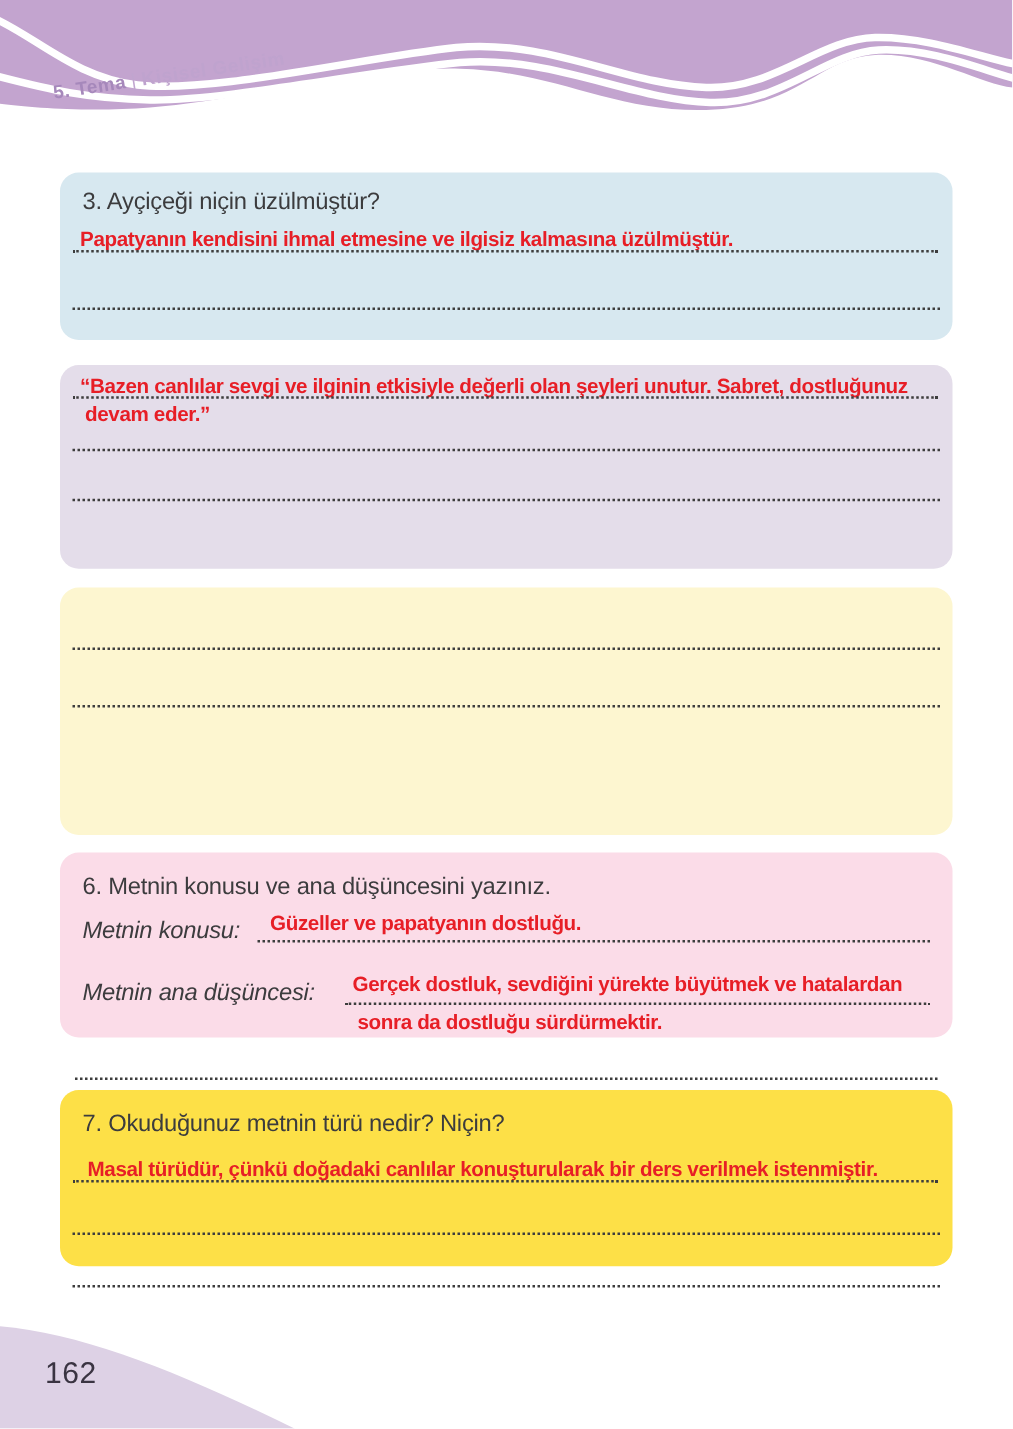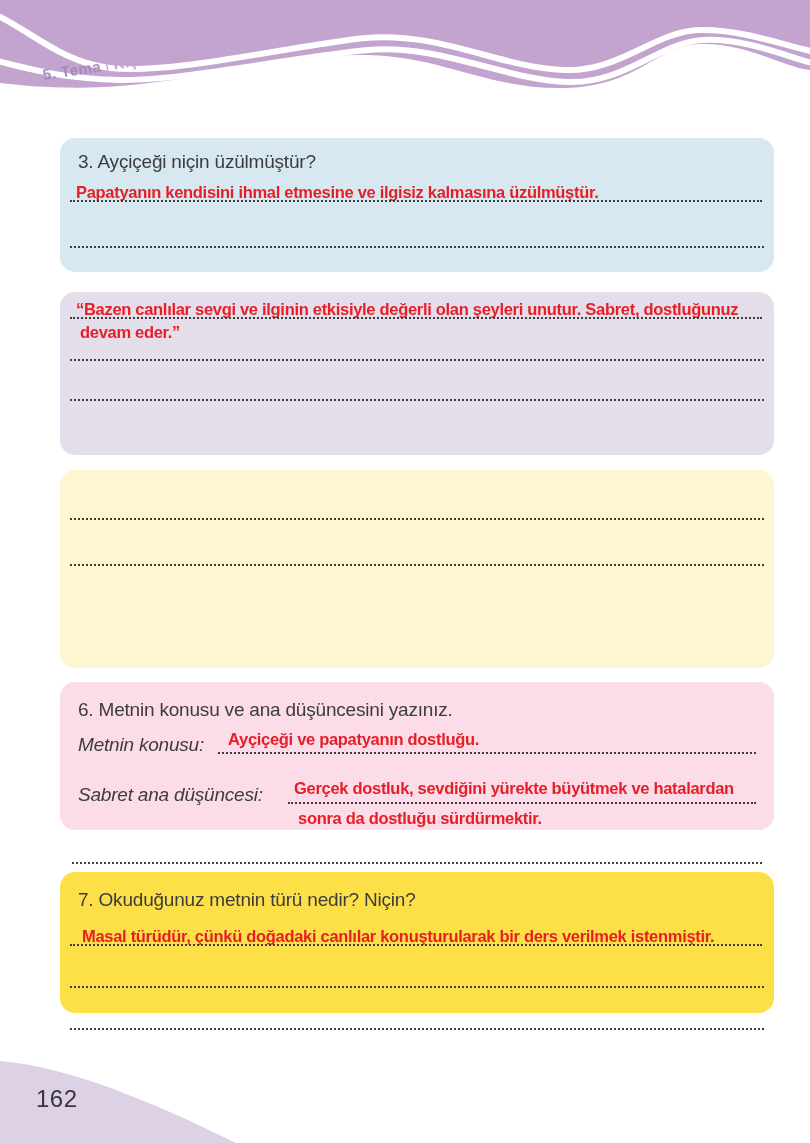--- a/index.html
+++ b/index.html
@@ -15,21 +15,21 @@
     position:absolute; left:44px; top:66px;
     transform:rotate(-8.5deg); transform-origin:left bottom;
     font-size:15px; letter-spacing:0.6px; white-space:nowrap;
   }
   .hdr-theme { color:#a688bb; font-weight:bold; }
   .hdr-sep   { color:#c0a5cf; font-weight:normal; padding:0 4px; }
   .hdr-title { color:#bfa3ce; font-weight:bold; }
 
   
   .qbox {
-    position:absolute; left:60px; width:714px; border-radius:15px;
+    position:absolute; left:48px; width:714px; border-radius:15px;
   }
   .qbox-3 { top:138px;  height:134px; background:#d7e8f0; }
   .qbox-4 { top:292px;  height:163px; background:#e4ddea; }
   .qbox-5 { top:470px;  height:198px; background:#fdf6d0; }
   .qbox-6 { top:682px;  height:148px; background:#fbdce8; }
   .qbox-7 { top:872px;  height:141px; background:#fde047; }
 
   .q-text {
     margin:0 16px 0 18px; padding-top:12px;
     font-size:19px; line-height:23px; color:#3c3c3e; letter-spacing:-0.2px;
@@ -117,25 +117,25 @@
 
   <div class="qbox qbox-5">
     <div class="blankline b1"></div>
     <div class="blankline b2"></div>
   </div>
 
   <div class="qbox qbox-6">
     <div class="q-text">6. Metnin konusu ve ana düşüncesini yazınız.</div>
     <div class="field-row row-topic">
       <span class="label">Metnin konusu:</span>
-      <span class="red">Ayçiçeği ve papatyanın dostluğu.</span>
+      <span class="red">Güzeller ve papatyanın dostluğu.</span>
       <span class="dotline"></span>
     </div>
     <div class="field-row row-idea">
-      <span class="label">Sabret ana düşüncesi:</span>
+      <span class="label">Metnin ana düşüncesi:</span>
       <span class="red">Gerçek dostluk, sevdiğini yürekte büyütmek ve hatalardan</span>
       <span class="dotline"></span>
     </div>
     <div class="red idea-line2">sonra da dostluğu sürdürmektir.</div>
     <div class="blankline b1"></div>
   </div>
 
   <div class="qbox qbox-7">
     <div class="q-text">7. Okuduğunuz metnin türü nedir? Niçin?</div>
     <div class="ans-row">

